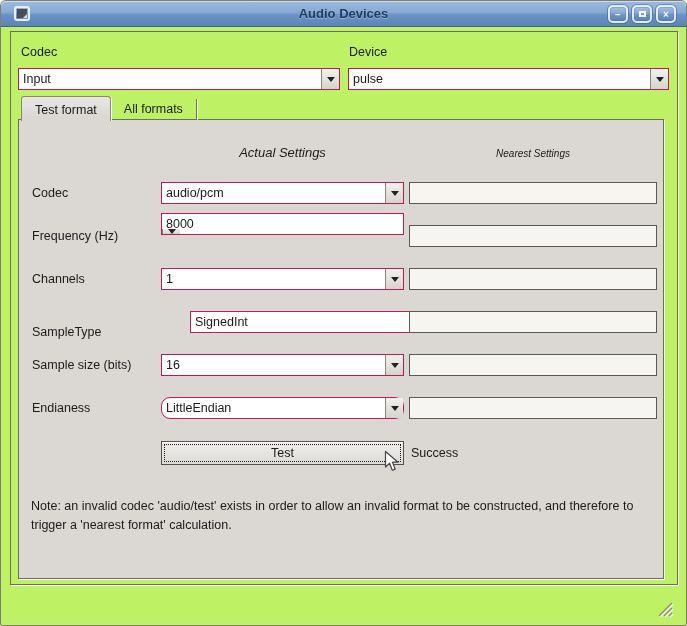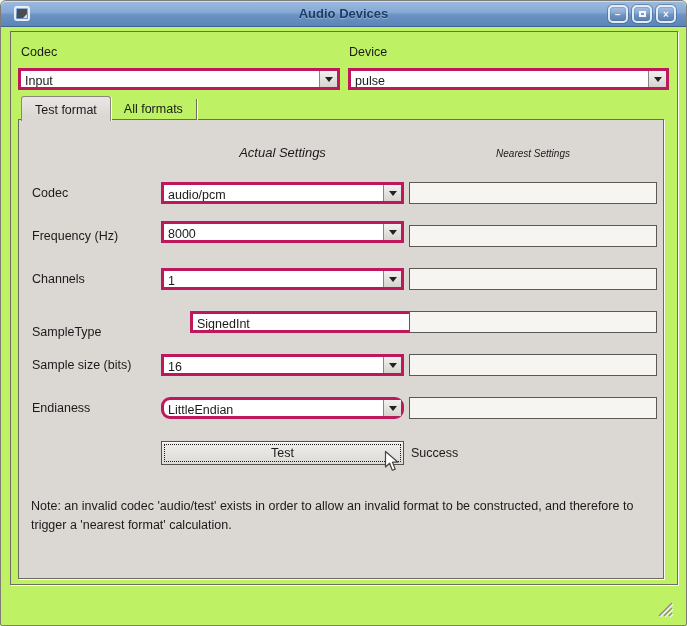--- a/index.html
+++ b/index.html
@@ -46,21 +46,21 @@
     position:absolute; left:9px; top:30px; width:668px; height:554px;
     border:1px solid #6f6b64;
     box-shadow:1px 1px 0 #faf9f8;
   }
 
   .lbl { position:absolute; line-height:22px; white-space:nowrap; }
 
   
   .combo {
     position:absolute; height:22px; background:#ffffff;
-    border:3px solid #be185d; display:flex; align-items:stretch;
+    border:1px solid #be185d; display:flex; align-items:stretch;
     cursor:default;
   }
   .combo-text { flex:1; padding-left:4px; line-height:20px; white-space:nowrap; overflow:hidden; }
   .combo-arrow {
     width:18px; border-left:1px solid #8a867e;
     background:linear-gradient(#f2f1ef, #d7d4cf);
     display:flex; align-items:center; justify-content:center;
   }
   .tri { width:0; height:0; border-left:4px solid transparent; border-right:4px solid transparent; border-top:5px solid #222; }
 
@@ -179,21 +179,21 @@
   <div class="lbl row-label" style="top:181px;">Codec</div>
   <div class="combo row-combo" style="top:181px;">
     <span class="combo-text">audio/pcm</span>
     <span class="combo-arrow">
         <span class="tri"></span>
       </span>
   </div>
   <input class="lineedit" style="top: 181px;" disabled="" value="">
 
   <div class="lbl row-label" style="top:224px;">Frequency (Hz)</div>
-  <div class="combo row-combo" style="top:220px;">
+  <div class="combo row-combo" style="top:212px;flex-direction:column;">
     <span class="combo-text">8000</span>
     <span class="combo-arrow">
         <span class="tri"></span>
       </span>
   </div>
   <input class="lineedit" style="top: 224px;" disabled="" value="">
 
   <div class="lbl row-label" style="top:267px;">Channels</div>
   <div class="combo row-combo" style="top:267px;">
     <span class="combo-text">1</span>

